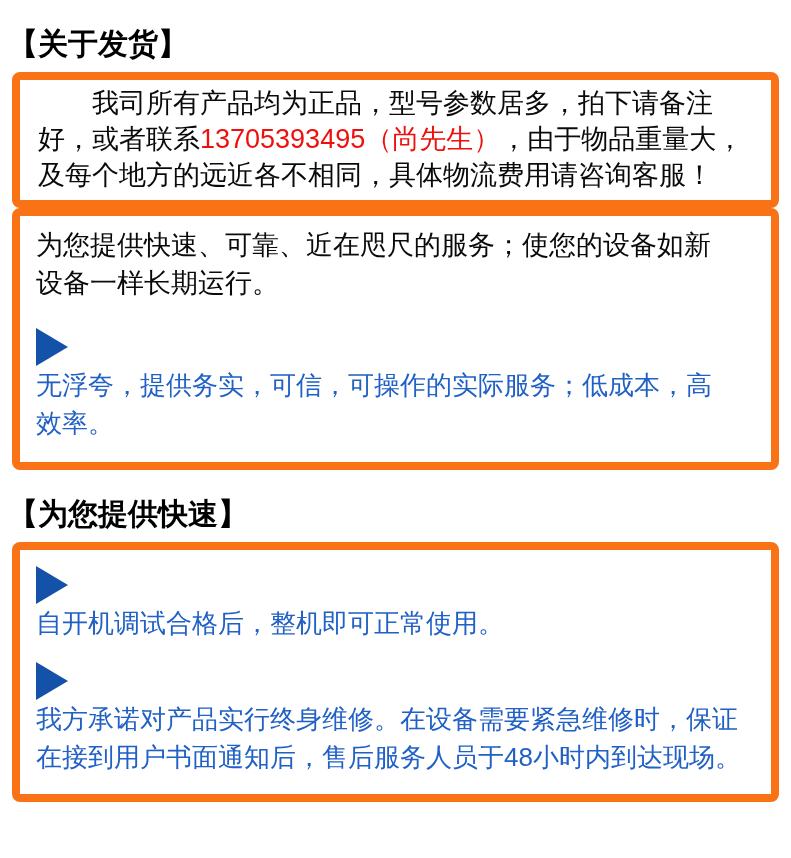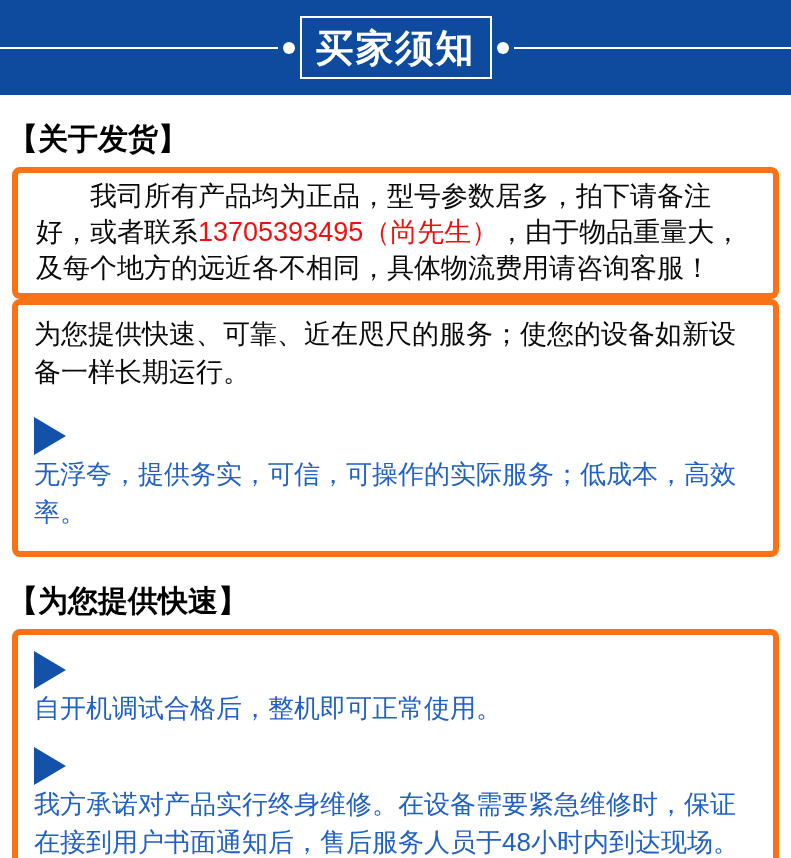--- a/index.html
+++ b/index.html
@@ -36,21 +36,21 @@
     letter-spacing: 2px; line-height: 1;
   }
 
   
   .section-title {
     font-size: 30px; font-weight: bold; color: #000000;
     margin: 26px 0 10px 8px; line-height: 1.2;
   }
   .info-box {
     margin: 0 12px;
-    border: 6px solid #f97316;
+    border: 8px solid #f97316;
     border-radius: 8px;
     background: #ffffff;
   }
   .box-shipping { padding: 5px 18px 7px 18px; }
   .box-aftersales { padding: 10px 34px 20px 16px; }
   .box-maintenance { padding: 16px 18px 18px 16px; }
 
   .para {
     font-size: 27px; line-height: 36px; color: #0a0a0a;
     text-indent: 2em;
@@ -81,29 +81,20 @@
     font-size: 26px; line-height: 38px;
     color: #2161c5;
     white-space: pre-wrap;
   }
 </style>
 </head>
 <body>
 
 <div class="page">
 
-  <header class="banner">
-    <div class="banner-line"></div>
-    <div class="banner-dot"></div>
-    <div class="banner-box">
-      <span class="banner-title">买家须知</span>
-    </div>
-    <div class="banner-dot"></div>
-    <div class="banner-line"></div>
-  </header>
 
   <section>
     <h2 class="section-title">【关于发货】</h2>
     <div class="info-box box-shipping">
       <p class="para"><span>我司所有产品均为正品，型号参数居多，拍下请备注好，或者联系</span><span class="phone-red">13705393495（尚先生）</span><span>，由于物品重量大，及每个地方的远近各不相同，具体物流费用请咨询客服！</span></p>
     </div>
   </section>
 
   <section>
     <div class="info-box box-aftersales">

